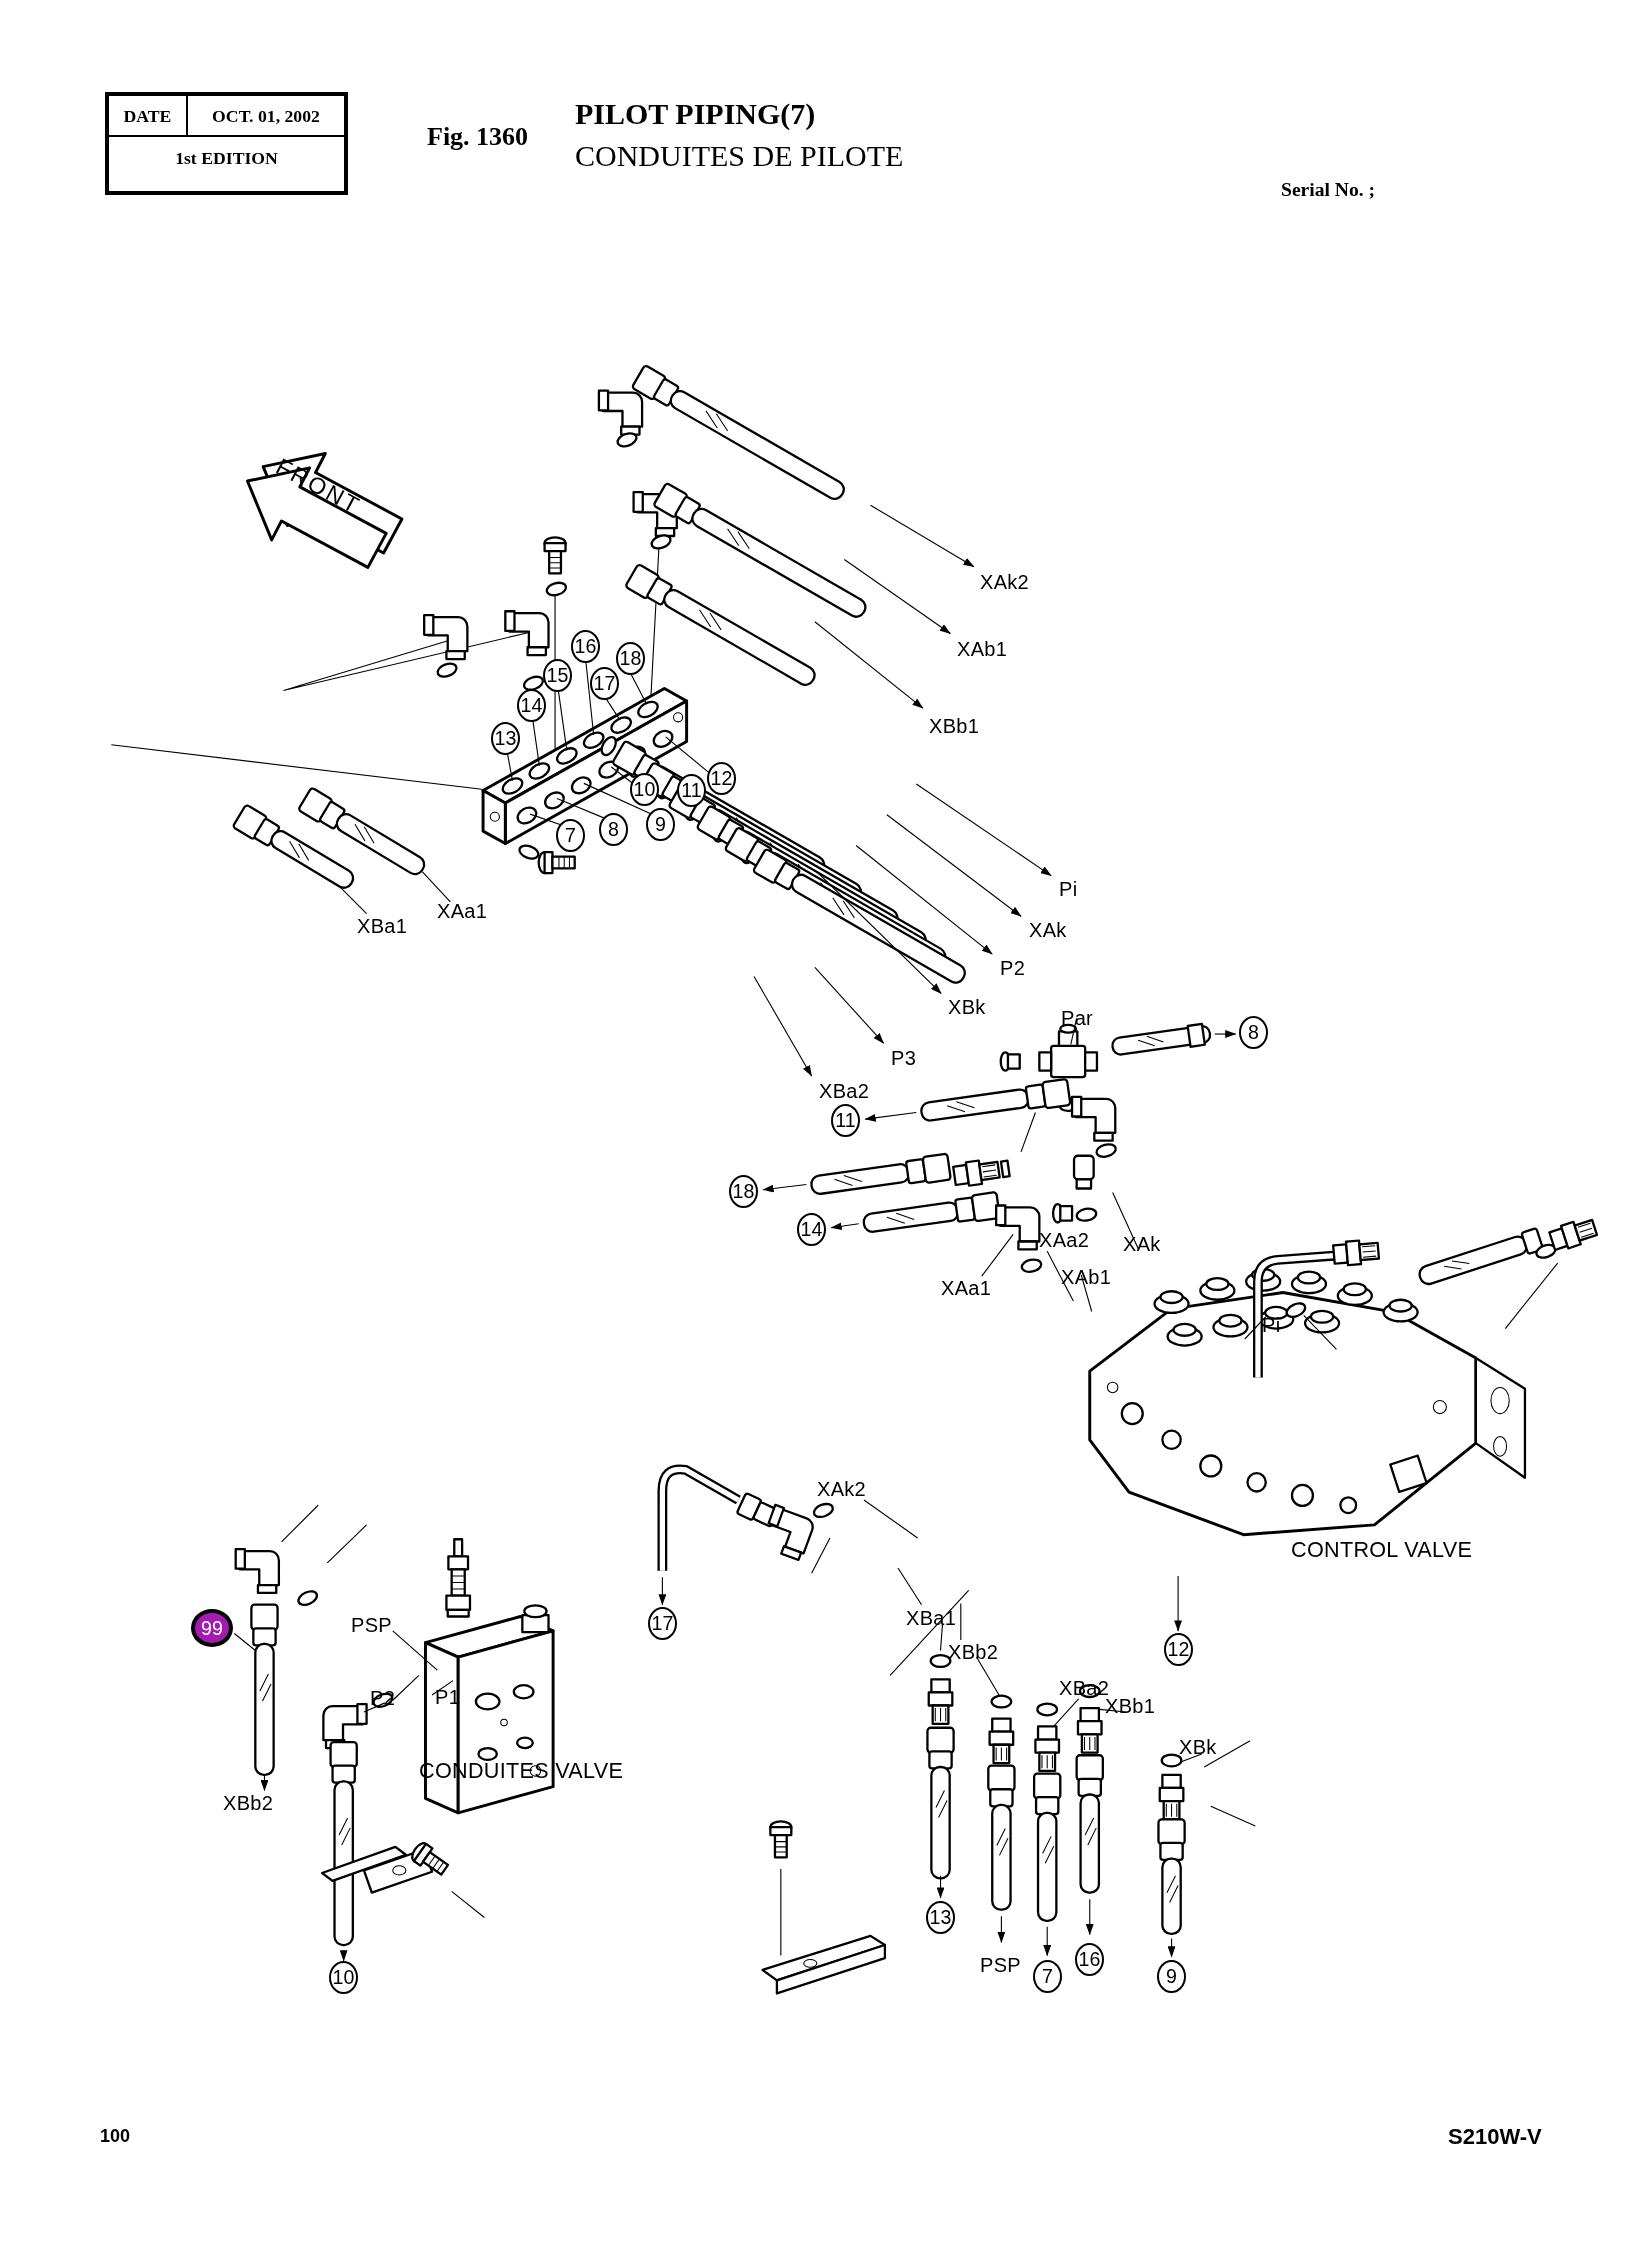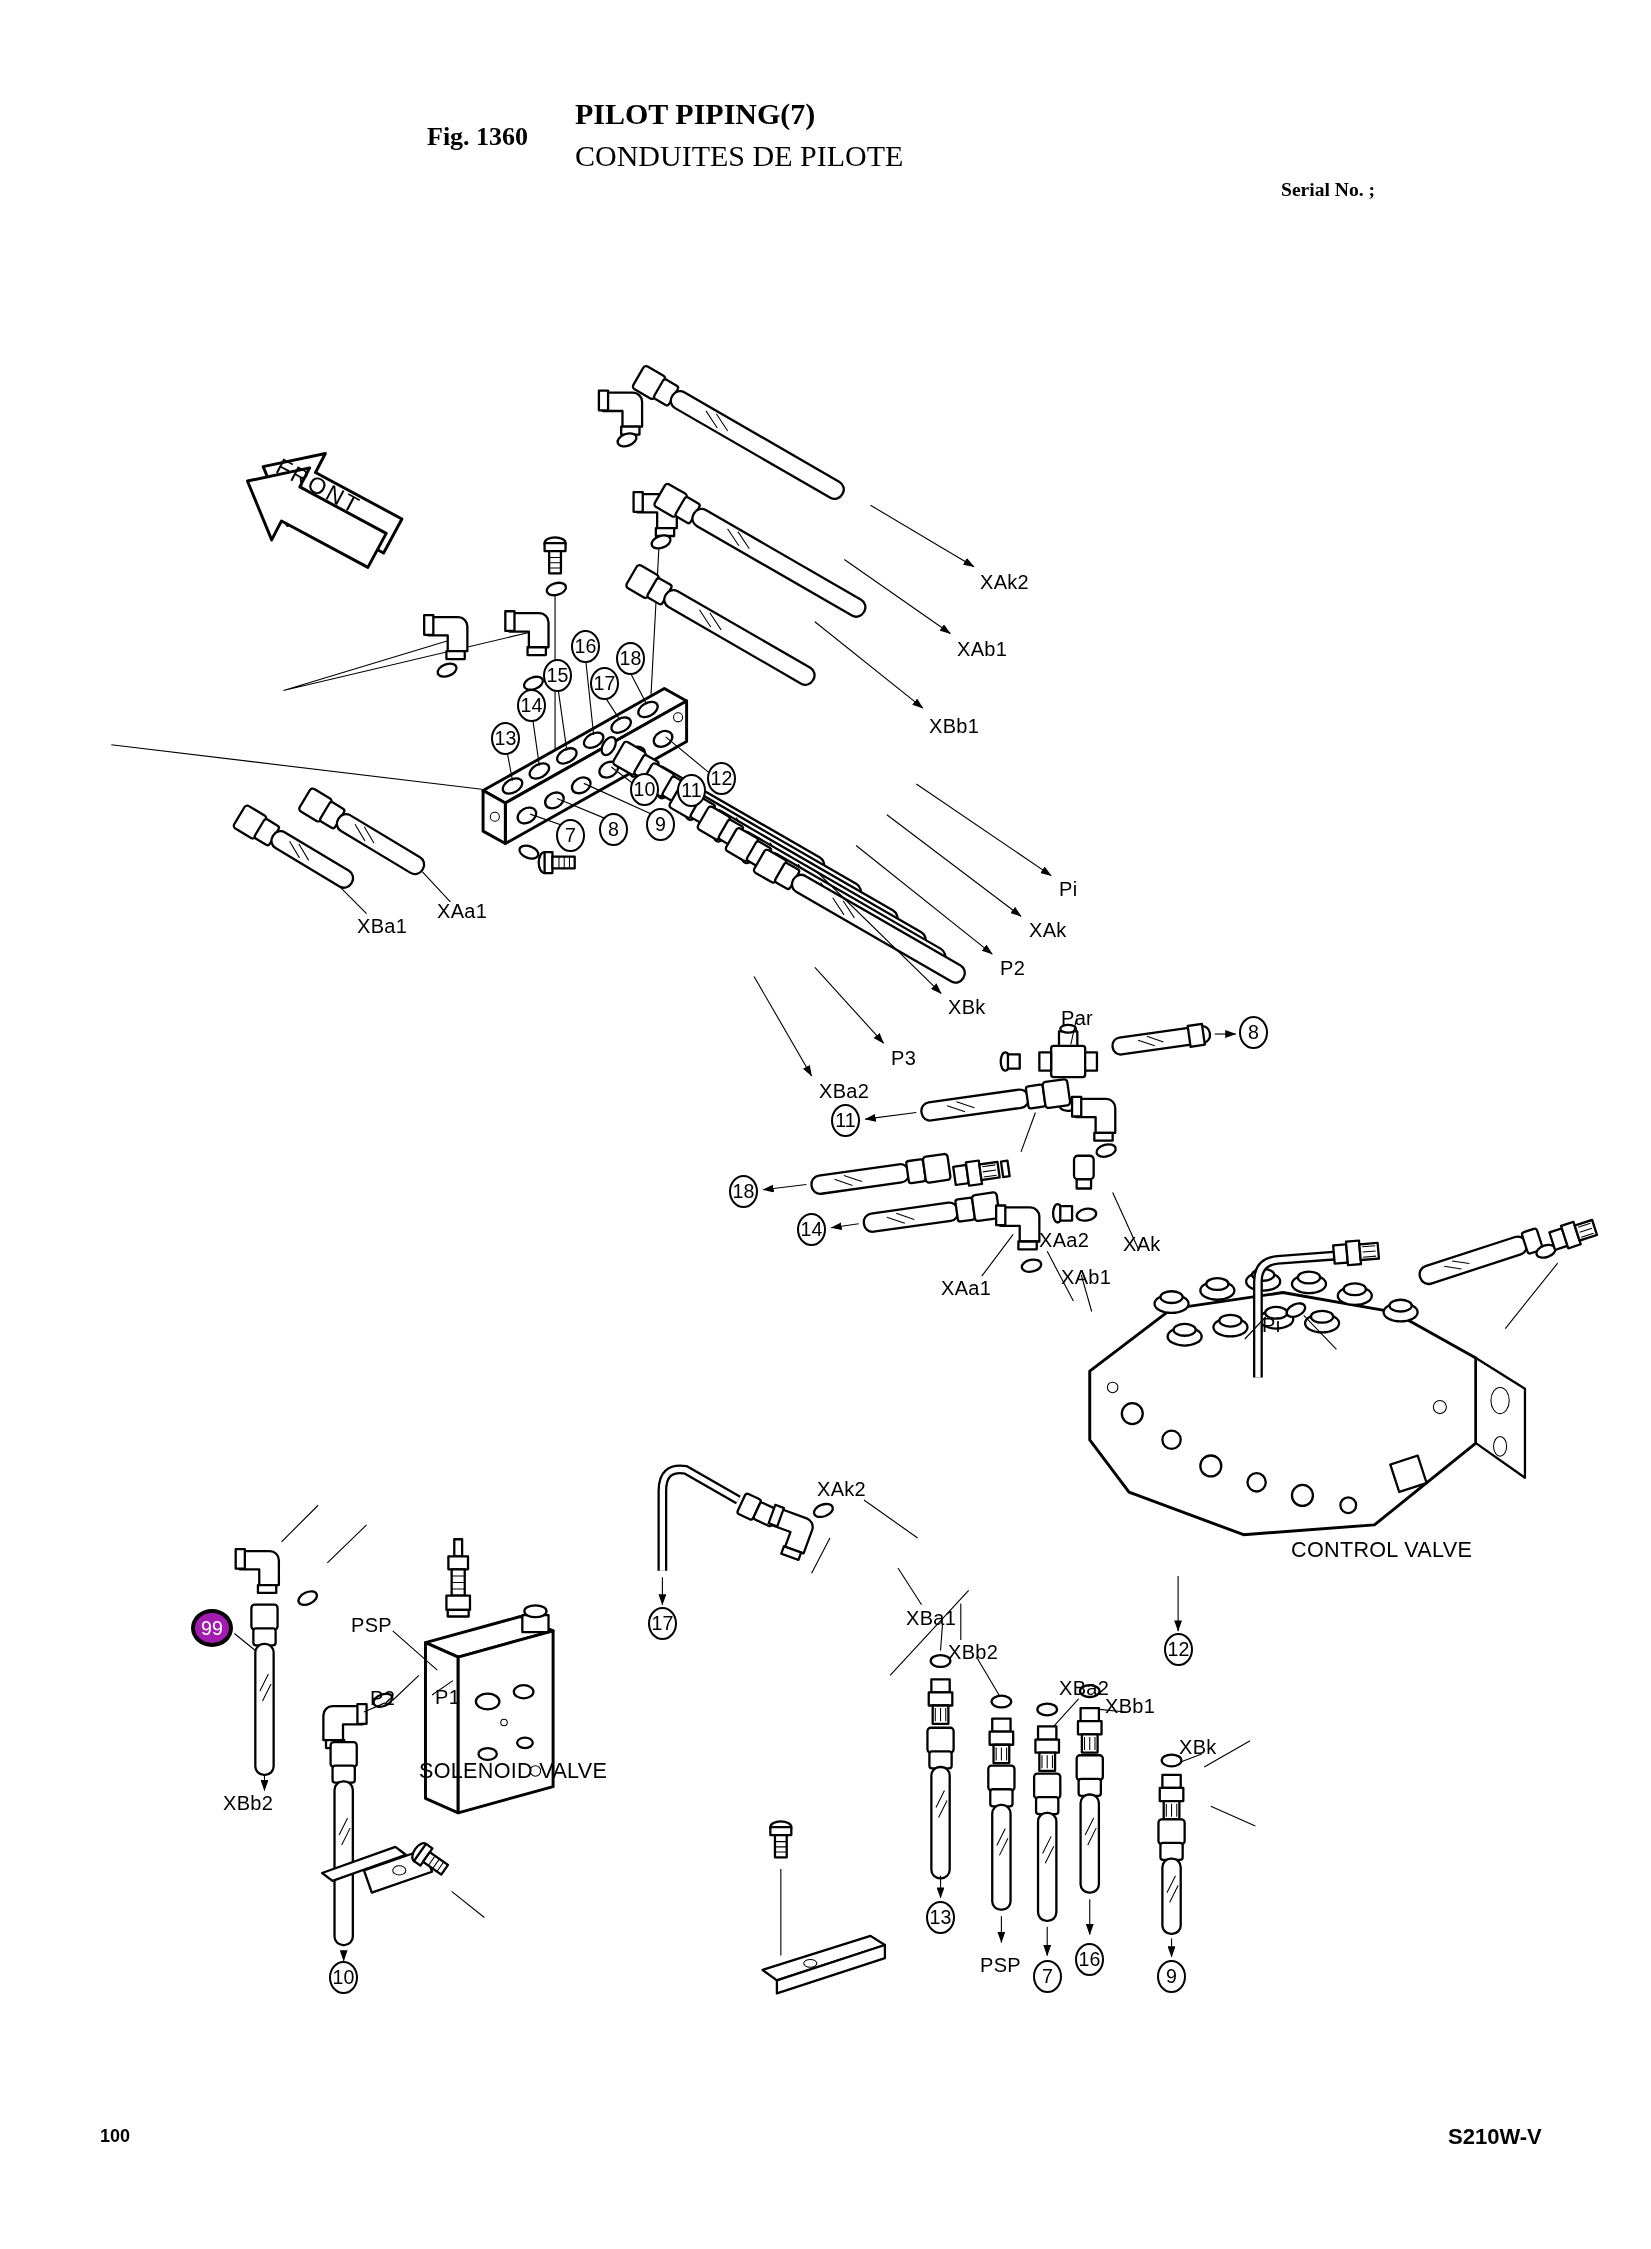--- a/index.html
+++ b/index.html
@@ -467,20 +467,27 @@
   <use href="#bolt" transform="translate(658,2842) rotate(-55)"></use>
   <line class="la" x1="525" y1="2980" x2="525" y2="2996"></line>
   <path class="ln" d="M600,2598 L640,2560 M690,2890 L740,2930"></path>
 </g>
 
 <g>
   <path class="ln" d="M600,2492 L668,2552 M588,2602 L556,2616 M660,2590 L692,2568"></path>
 </g>
 </svg>
 
+<div class="htable">
+  <div class="hrow1">
+    <div class="hc1">DATE</div>
+    <div class="hc2">OCT. 01, 2002</div>
+  </div>
+  <div class="hrow2">1st EDITION</div>
+</div>
 <div class="fig">Fig. 1360</div>
 <div class="t1">PILOT PIPING(7)</div>
 <div class="t2">CONDUITES DE PILOTE</div>
 <div class="serial">Serial No. ;</div>
 
 <div class="front">FRONT</div>
 
 <div class="lbl" style="left:980px;top:571px">XAk2</div>
 <div class="lbl" style="left:957px;top:638px">XAb1</div>
 <div class="lbl" style="left:929px;top:715px">XBb1</div>
@@ -506,21 +513,21 @@
 
 <div class="lbl" style="left:906px;top:1607px">XBa1</div>
 <div class="lbl" style="left:948px;top:1641px">XBb2</div>
 <div class="lbl" style="left:1059px;top:1677px">XBa2</div>
 <div class="lbl" style="left:1105px;top:1695px">XBb1</div>
 <div class="lbl" style="left:1179px;top:1736px">XBk</div>
 
 <div class="lbl" style="left:351px;top:1614px">PSP</div>
 <div class="lbl" style="left:370px;top:1687px">P2</div>
 <div class="lbl" style="left:435px;top:1686px">P1</div>
-<div class="lbl big" style="left:419px;top:1758px">SOLENOID VALVE</div>
+<div class="lbl big" style="left:419px;top:1758px">CONDUITES VALVE</div>
 <div class="lbl" style="left:223px;top:1792px">XBb2</div>
 <div class="lbl" style="left:980px;top:1954px">PSP</div>
 
 <div class="callout" style="left:491px;top:722px">13</div>
 <div class="callout" style="left:517px;top:689px">14</div>
 <div class="callout" style="left:543px;top:659px">15</div>
 <div class="callout" style="left:571px;top:630px">16</div>
 <div class="callout" style="left:590px;top:667px">17</div>
 <div class="callout" style="left:616px;top:642px">18</div>
 <div class="callout" style="left:556px;top:819px">7</div>

